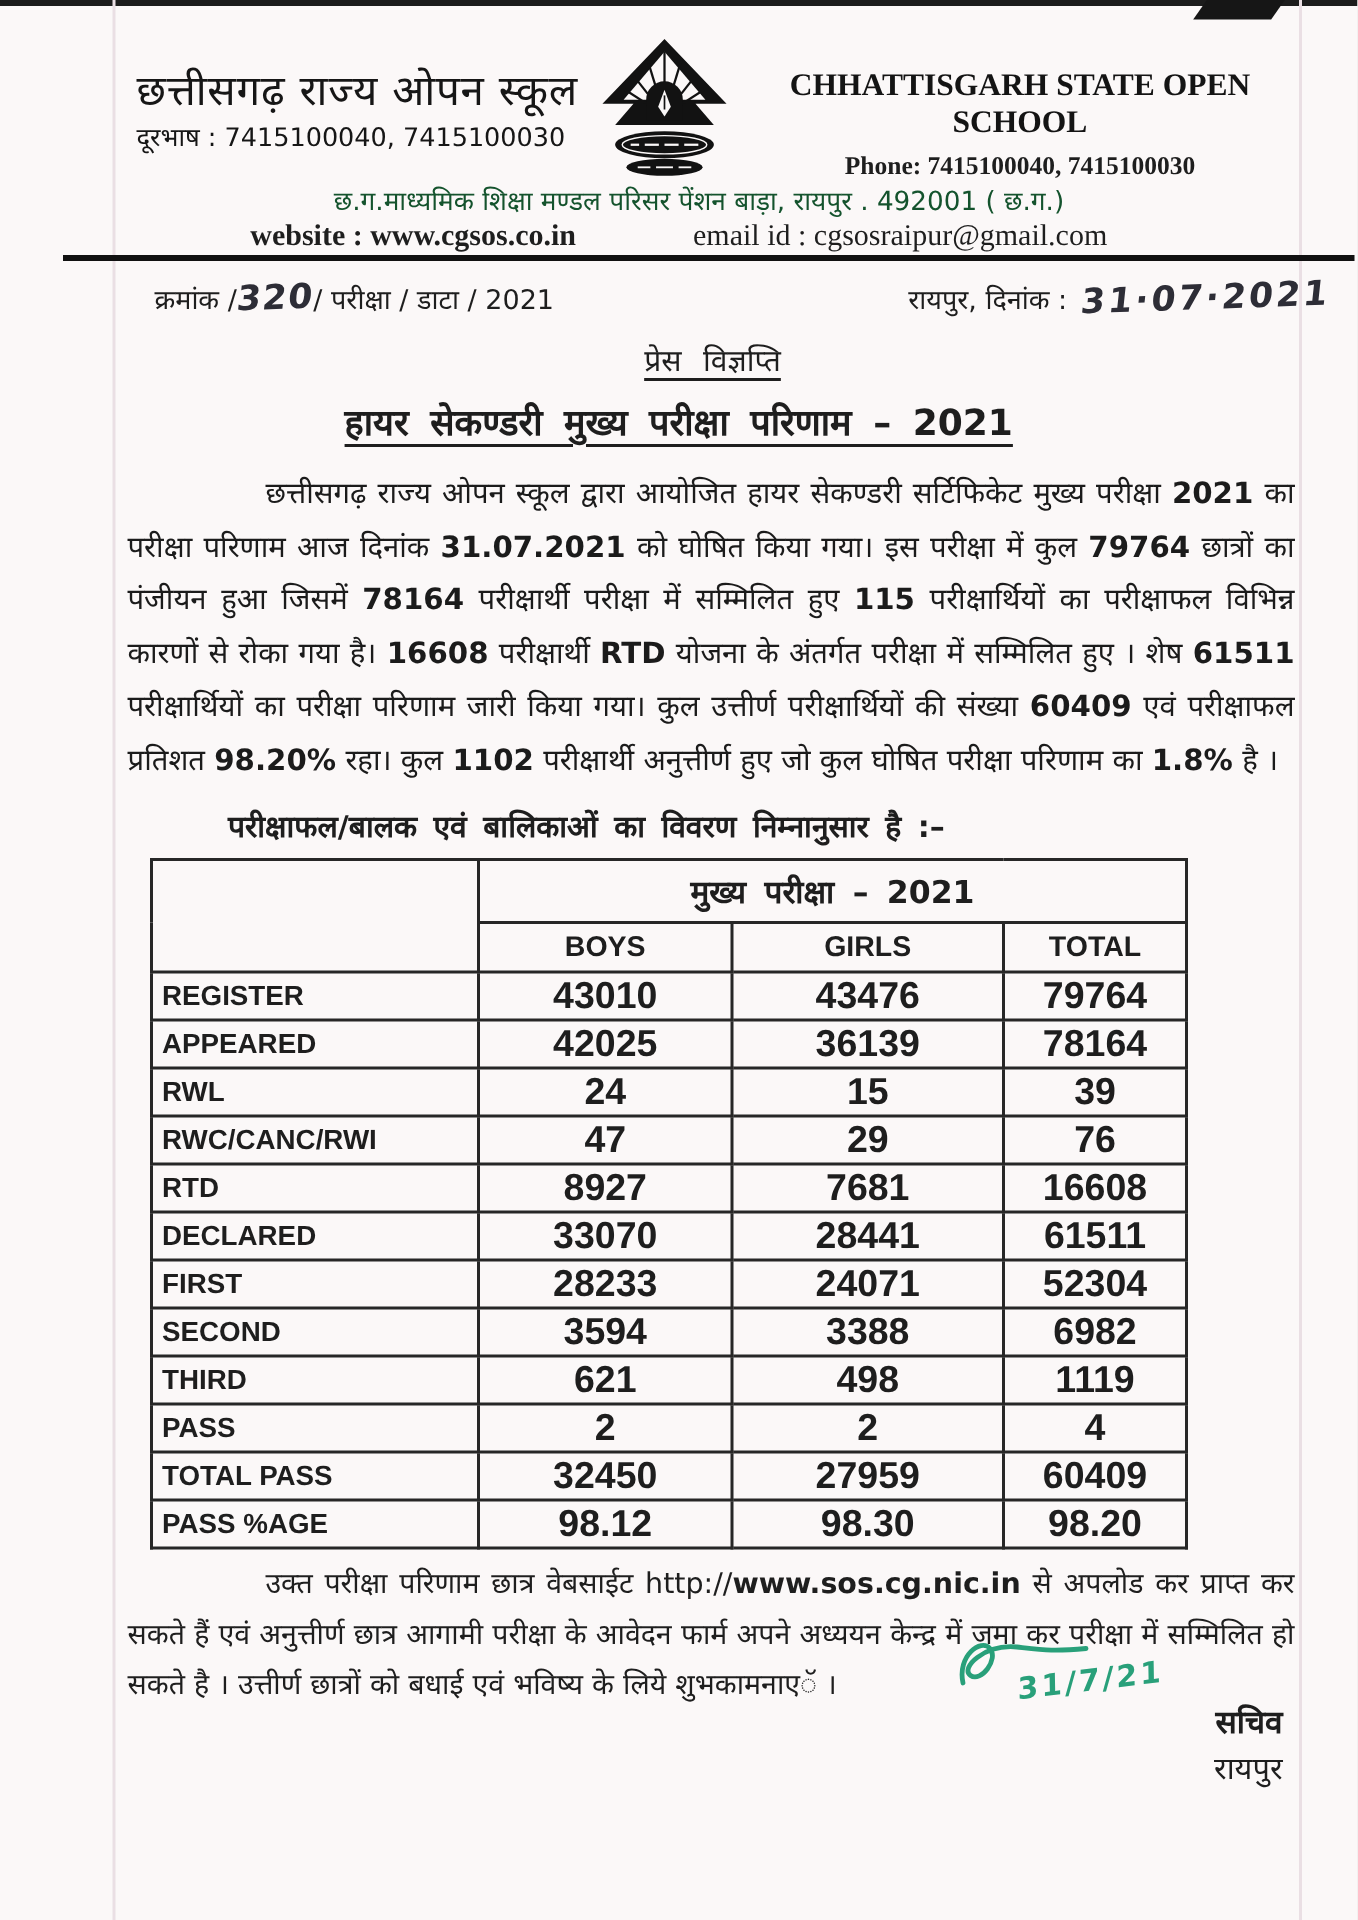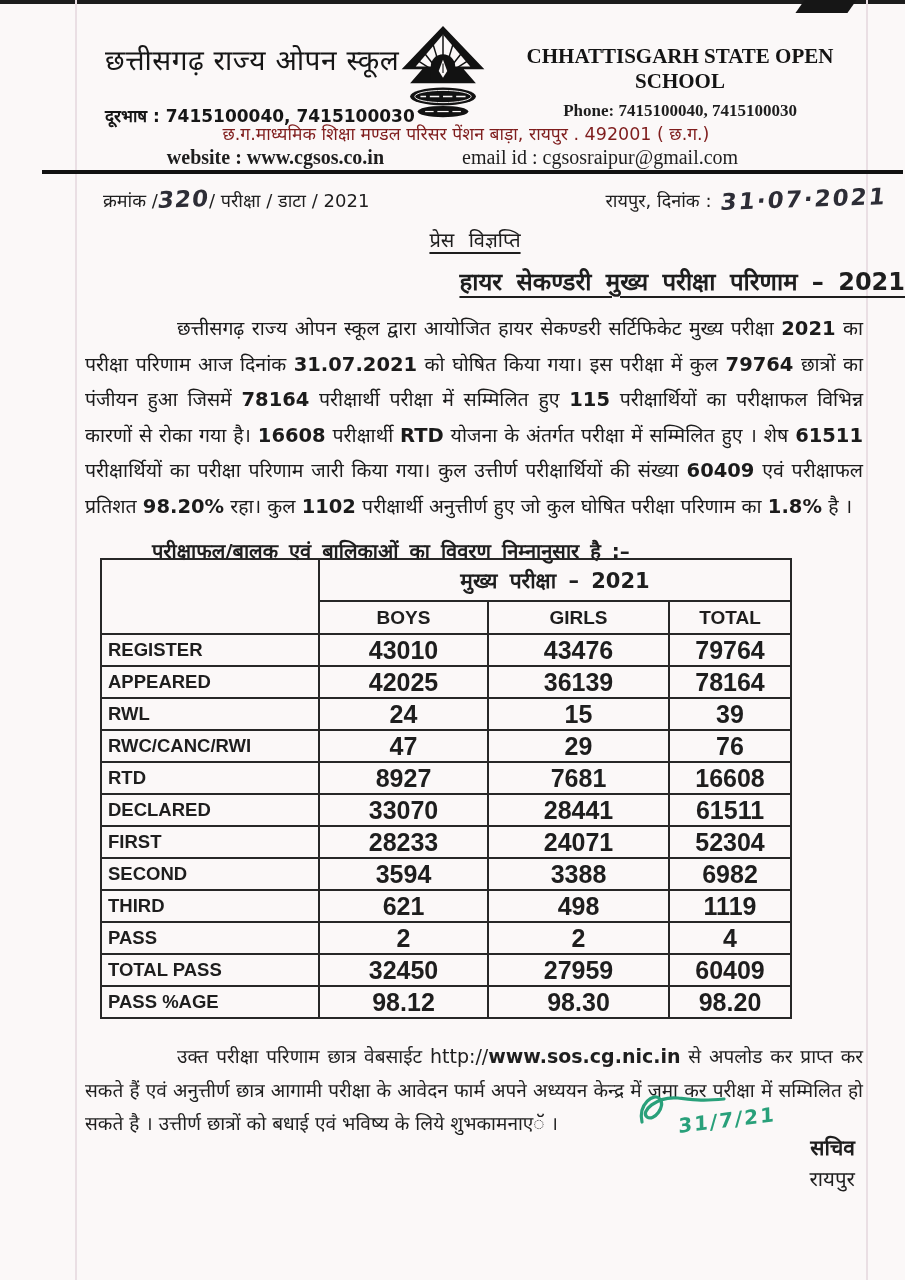--- a/index.html
+++ b/index.html
@@ -7,47 +7,47 @@
   #page{position:relative;width:905px;height:1280px;background:#fbf8f8;overflow:hidden;color:#1e1e1e;}
 
   
   .top-strip{position:absolute;top:0;left:0;width:100%;height:4px;background:#1c1c1c;}
   .corner-mark{position:absolute;top:0;left:800px;width:52px;height:13px;background:#161616;transform:skewX(-35deg);}
   .fold-line{position:absolute;top:0;bottom:0;width:2px;background:#eadfe4;}
   .fold-left{left:75px;}
   .fold-right{left:866px;}
 
   
-  .hdr-left{position:absolute;left:105px;top:40px;}
+  .hdr-left{position:absolute;left:91px;top:40px;}
   .school-hi{font-size:28px;letter-spacing:.5px;color:#161616;}
-  .phone-hi{font-size:17px;font-weight:bold;margin-top:26px;color:#161616;}
+  .phone-hi{font-size:17px;font-weight:normal;margin-top:1px;color:#161616;}
   .logo{position:absolute;left:396px;top:24px;width:94px;height:98px;}
   .hdr-right{position:absolute;left:480px;top:44px;width:400px;text-align:center;}
   .school-en{font-family:"Liberation Serif","DejaVu Serif",serif;font-weight:bold;font-size:21px;color:#141414;}
   .phone-en{font-family:"Liberation Serif","DejaVu Serif",serif;font-weight:bold;font-size:17px;margin-top:7px;}
-  .addr{position:absolute;top:121px;left:0;right:0;text-align:center;font-size:17.5px;color:#7f1d1d;padding-left:27px;}
+  .addr{position:absolute;top:121px;left:0;right:0;text-align:center;font-size:17.5px;color:#14532d;padding-left:27px;}
   .site-row{position:absolute;top:146px;left:0;right:0;display:flex;justify-content:center;gap:78px;align-items:baseline;}
   .site{font-family:"Liberation Serif","DejaVu Serif",serif;font-weight:bold;font-size:20px;}
   .email{font-family:"Liberation Serif","DejaVu Serif",serif;font-size:20px;}
   .rule{position:absolute;top:170px;left:42px;width:861px;height:4px;background:#111;}
 
   
   .ref-row{position:absolute;top:186px;left:103px;right:18px;display:flex;justify-content:space-between;align-items:baseline;font-size:18px;}
   .hand{display:inline-block;font-weight:bold;color:#2d2d36;transform:skewX(-8deg) rotate(-2deg);}
   .ref-num{font-size:23px;letter-spacing:1px;}
   .ref-date{font-size:23px;letter-spacing:2px;margin-left:10px;}
 
   .press-title{position:absolute;top:226px;left:0;right:0;text-align:center;font-size:20px;word-spacing:8px;text-decoration:underline;text-underline-offset:5px;padding-left:45px;}
-  .main-heading{position:absolute;top:264px;left:0;right:0;text-align:right;font-size:24px;font-weight:bold;word-spacing:6px;text-decoration:underline;text-underline-offset:6px;text-decoration-thickness:2px;}
+  .main-heading{position:absolute;top:264px;left:0;right:0;text-align:center;font-size:24px;font-weight:bold;word-spacing:6px;text-decoration:underline;text-underline-offset:6px;text-decoration-thickness:2px;}
 
   .body-para{position:absolute;top:311px;left:85px;width:778px;font-size:19.5px;line-height:35.5px;text-align:justify;text-indent:92px;color:#1b1b1b;}
   .subheading{position:absolute;top:537px;left:152px;font-size:20px;font-weight:bold;word-spacing:4px;}
 
   
-  table.results{position:absolute;top:558px;left:100px;width:690px;border-collapse:collapse;table-layout:fixed;}
+  table.results{position:absolute;top:572px;left:100px;width:690px;border-collapse:collapse;table-layout:fixed;}
   table.results td,table.results th{border:2px solid #272727;padding:0 6px;}
   th.span-hdr{font-size:21px;font-weight:bold;height:40px;word-spacing:5px;}
   th.col-hdr{font-family:"Liberation Sans","DejaVu Sans",sans-serif;font-size:19px;font-weight:bold;height:31px;}
   td.row-label{font-family:"Liberation Sans","DejaVu Sans",sans-serif;font-size:18.5px;font-weight:bold;height:30px;text-align:left;}
   td.num{font-family:"Liberation Sans","DejaVu Sans",sans-serif;font-size:25px;font-weight:bold;text-align:center;}
 
   .footer-para{position:absolute;top:1040px;left:85px;width:778px;font-size:19px;line-height:33.5px;text-align:justify;text-indent:92px;}
 
   
   .sig-svg{position:absolute;left:628px;top:1088px;width:150px;height:42px;}

